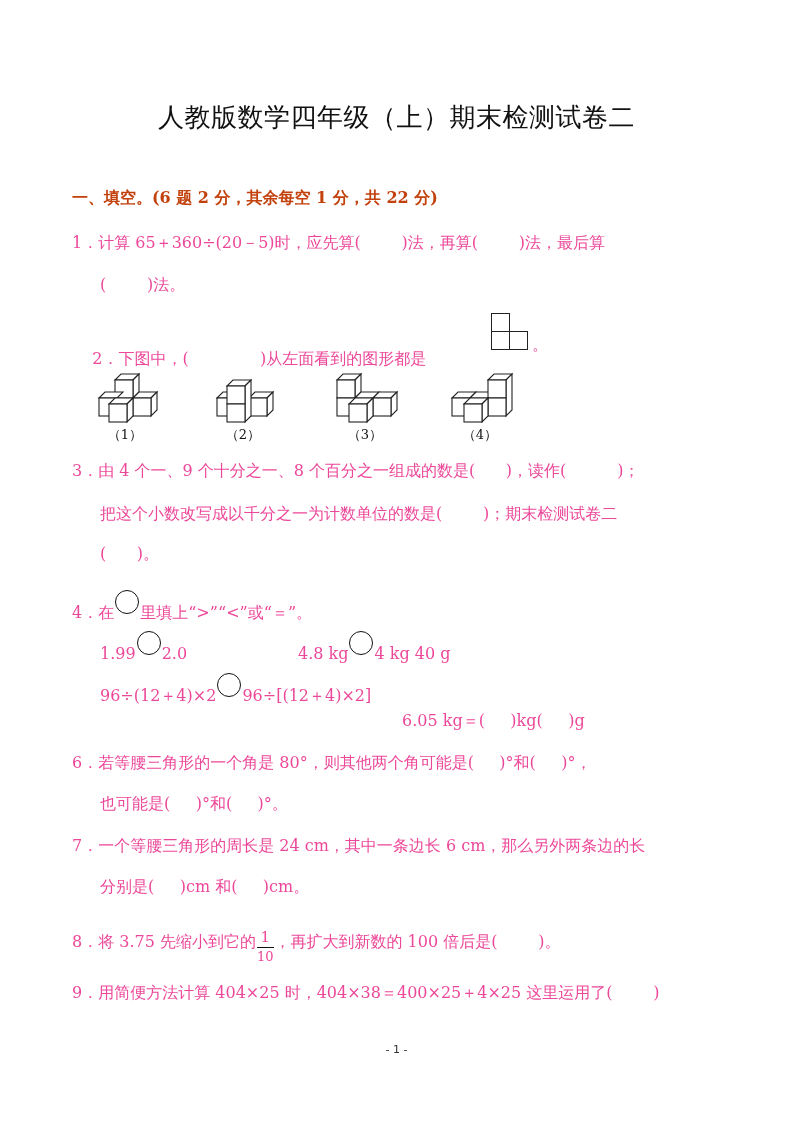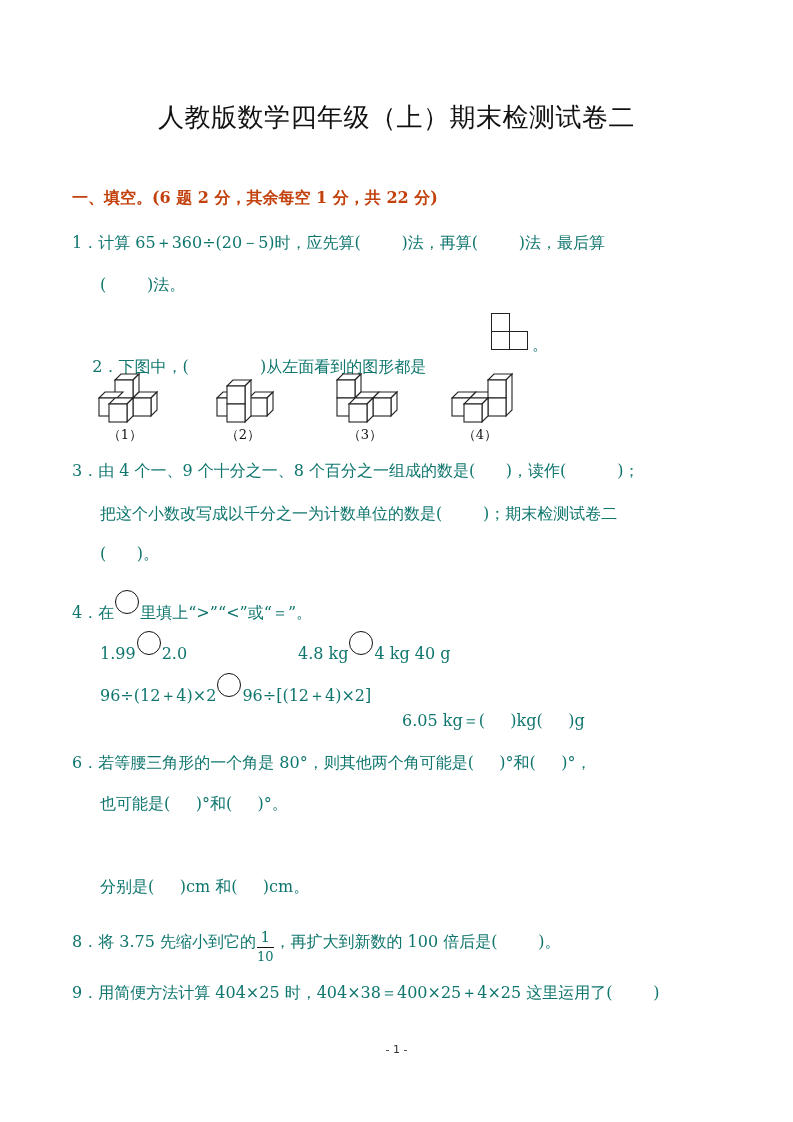--- a/index.html
+++ b/index.html
@@ -7,21 +7,21 @@
     body { position: relative; font-family: "DejaVu Serif", "Liberation Serif", serif; color: #111; }
     .page { position: absolute; left: 0; top: 0; width: 793px; height: 1012px; background: #fff; }
     .title {
       position: absolute; top: 100px; left: 0; width: 793px; text-align: center;
       font-size: 26px; font-weight: normal; letter-spacing: 0.5px; color: #111;
     }
     .section-heading {
       position: absolute; left: 72px; top: 188px; font-size: 16px; font-weight: bold; color: #c2410c;
     }
     .line {
-      position: absolute; font-size: 16px; white-space: pre; color: #0f766e; line-height: 22px;
+      position: absolute; font-size: 16px; white-space: pre; color: #ec4899; line-height: 22px;
     }
     .circ {
       display: inline-block; width: 24px; height: 24px; border: 1.3px solid #111; border-radius: 50%;
       vertical-align: -4px; margin: 0 1px; background: transparent;
     }
     .circ.up { vertical-align: 4px; }
     .lshape { position: absolute; left: 491px; top: 313px; width: 40px; height: 38px; }
     .lshape div { position: absolute; border: 1.2px solid #222; background: #fff; }
     .figs { position: absolute; left: 95px; top: 368px; width: 440px; height: 78px; }
     .fig { position: absolute; top: 0; width: 80px; height: 78px; }
@@ -38,21 +38,21 @@
 
 <div class="page">
 
   <div class="title">人教版数学四年级（上）期末检测试卷二</div>
 
   <div class="section-heading">一、填空。(6 题 2 分，其余每空 1 分，共 22 分)</div>
 
   <div class="line" style="left:72px; top:232px;">1．计算 65＋360÷(20－5)时，应先算(        )法，再算(        )法，最后算</div>
   <div class="line" style="left:100px; top:274px;">(        )法。</div>
 
-  <div class="line" style="left:72px; top:334px;">
+  <div class="line" style="left:72px; top:326px;">
     <span>2．下图中，(              )从左面看到的图形都是</span>
   </div>
   <div class="lshape">
     <div style="left:0; top:0; width:19px; height:19px;"></div>
     <div style="left:0; top:18px; width:19px; height:19px;"></div>
     <div style="left:18px; top:18px; width:19px; height:19px;"></div>
   </div>
   <div class="line" style="left:532px; top:334px;">。</div>
 
   <div class="figs">
@@ -148,20 +148,21 @@
 
   <div class="line" style="left:298px; top:631px;"><span>4.8 kg</span><span class="circ up"></span><span>4 kg 40 g</span></div>
 
   <div class="line" style="left:100px; top:673px;"><span>96÷(12＋4)×2</span><span class="circ up"></span><span>96÷[(12＋4)×2]</span></div>
 
   <div class="line" style="left:402px; top:710px;">6.05 kg＝(     )kg(     )g</div>
 
   <div class="line" style="left:72px; top:752px;">6．若等腰三角形的一个角是 80°，则其他两个角可能是(     )°和(     )°，</div>
   <div class="line" style="left:100px; top:793px;">也可能是(     )°和(     )°。</div>
 
+  <div class="line" style="left:72px; top:835px;">7．一个等腰三角形的周长是 24 cm，其中一条边长 6 cm，那么另外两条边的长</div>
   <div class="line" style="left:100px; top:876px;">分别是(     )cm 和(     )cm。</div>
 
   <div class="line" style="left:72px; top:926px;"><span>8．将 3.75 先缩小到它的</span><span class="frac"><span class="n">1</span><span class="d">10</span></span><span>，再扩大到新数的 100 倍后是(        )。</span></div>
 
   <div class="line" style="left:72px; top:982px;">9．用简便方法计算 404×25 时，404×38＝400×25＋4×25 这里运用了(        )</div>
 
   <div class="page-num">- 1 -</div>
 </div>
 
 </body></html>

